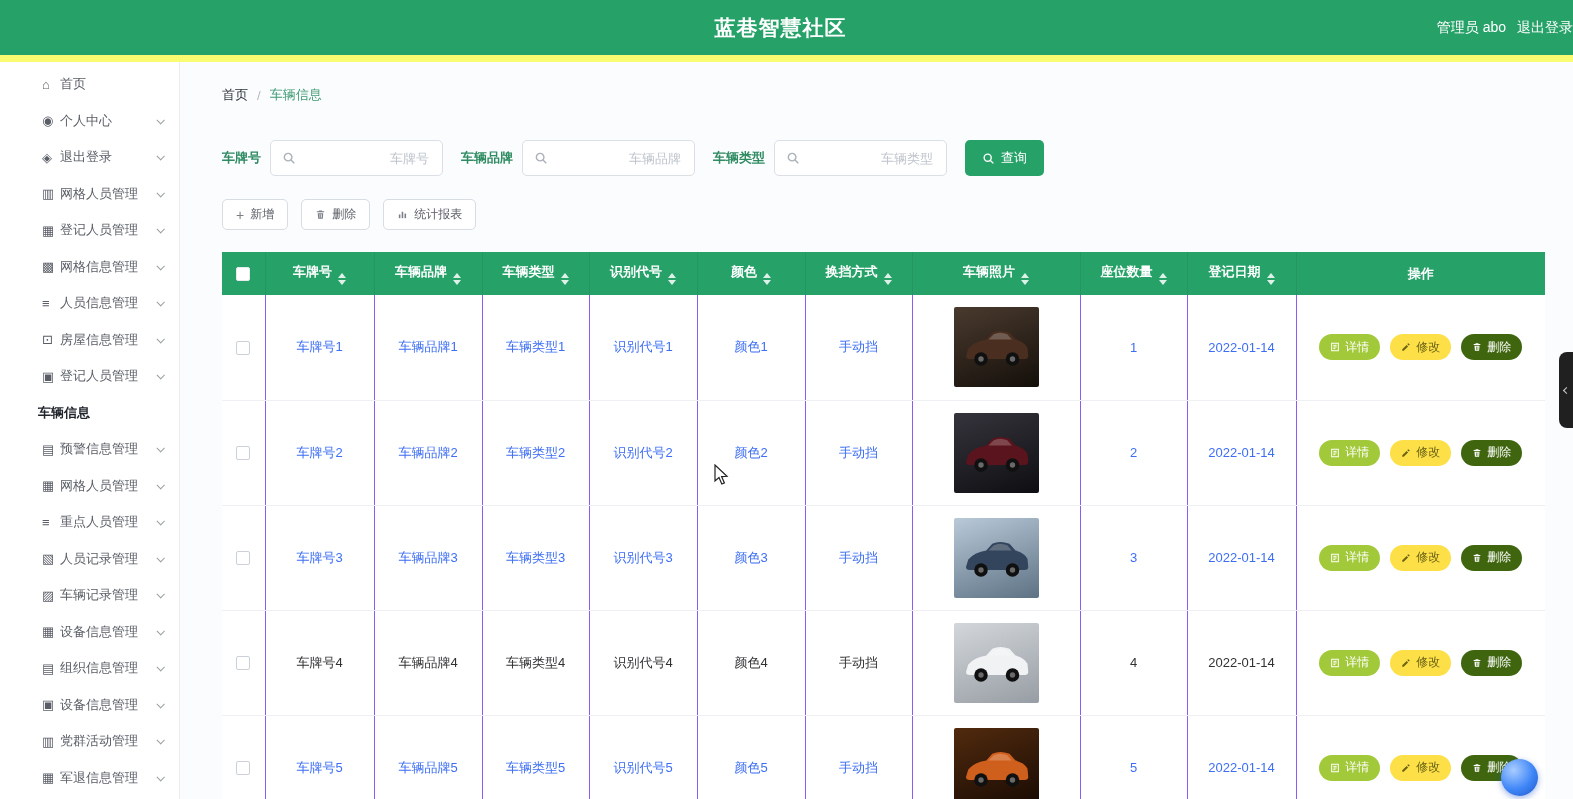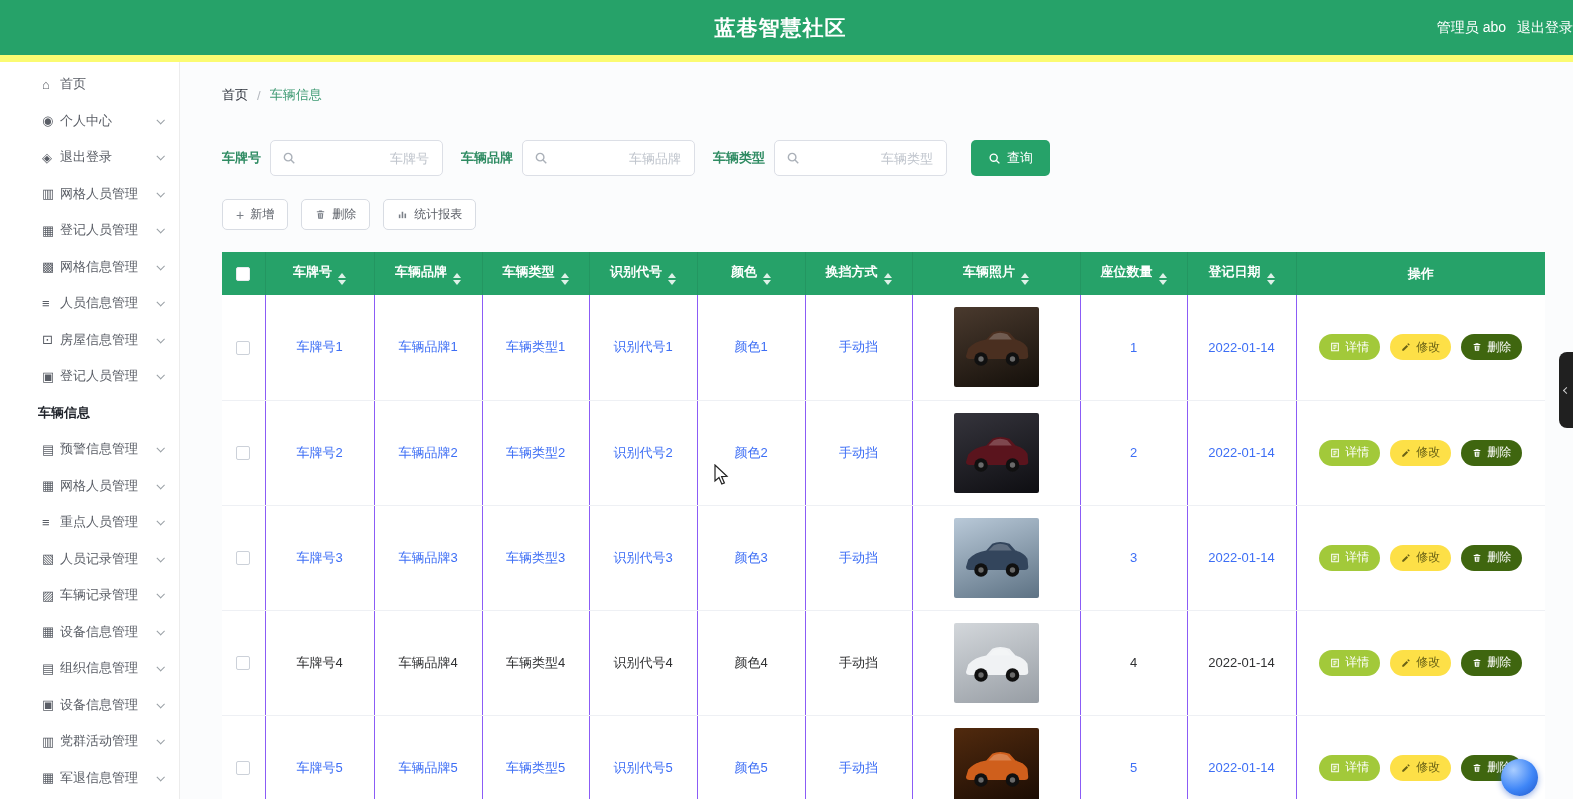--- a/index.html
+++ b/index.html
@@ -39,21 +39,21 @@
   .crumb .cur { color:#3e9a73; }
 
   
   .filters { display:flex; align-items:center; gap:18px; margin-top:36px; }
   .fgroup { display:flex; align-items:center; gap:9px; }
   .flabel { font-size:13px; font-weight:bold; color:#2e8b62; white-space:nowrap; }
   .finput { width:173px; height:36px; border:1px solid #dcdfe6; border-radius:5px; background:#fff; display:flex; align-items:center; padding:0 11px; gap:6px; }
   .finput svg { flex:none; }
   .finput input { border:0; outline:0; flex:1; min-width:0; text-align:right; font-size:13px; color:#333; background:transparent; }
   .finput input::placeholder { color:#bfc4cc; }
-  .btn-search { height:36px; margin-left:6px; padding:0 17px; background:#26a269; color:#fff; border:0; border-radius:5px; font-size:13px; display:flex; align-items:center; gap:6px; cursor:pointer; }
+  .btn-search { height:36px; margin-left:0; padding:0 17px; background:#26a269; color:#fff; border:0; border-radius:5px; font-size:13px; display:flex; align-items:center; gap:6px; cursor:pointer; }
 
   
   .toolbar { display:flex; gap:13px; margin-top:23px; }
   .btn-plain { height:31px; padding:0 13px; background:#fff; border:1px solid #d8dce3; border-radius:5px; font-size:12px; color:#5a5e66; display:flex; align-items:center; gap:6px; cursor:pointer; }
   .btn-plain .plus { font-size:14px; color:#7a7f87; line-height:1; }
 
   
   .tablewrap { margin-top:22px; width:1323px; }
   table { border-collapse:collapse; table-layout:fixed; width:1323px; background:#fff; font-size:13px; }
   thead th { background:#26a269; color:#fff; height:43px; font-weight:bold; text-align:center; border-right:1px solid rgba(0,0,0,0.07); padding:0 4px; white-space:nowrap; }

